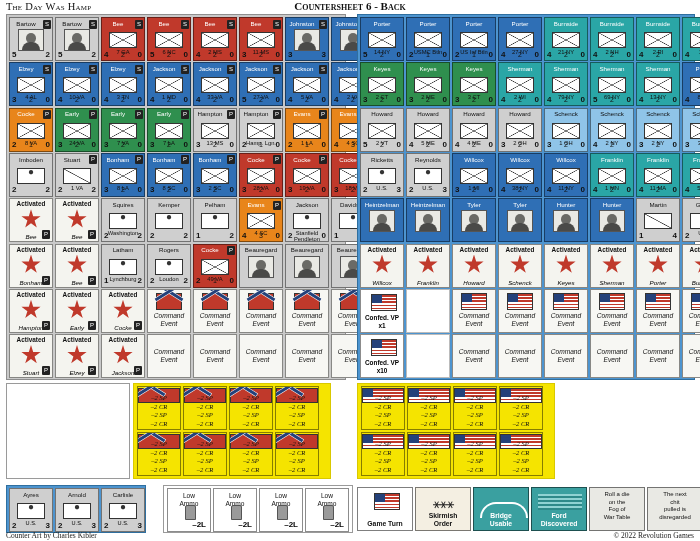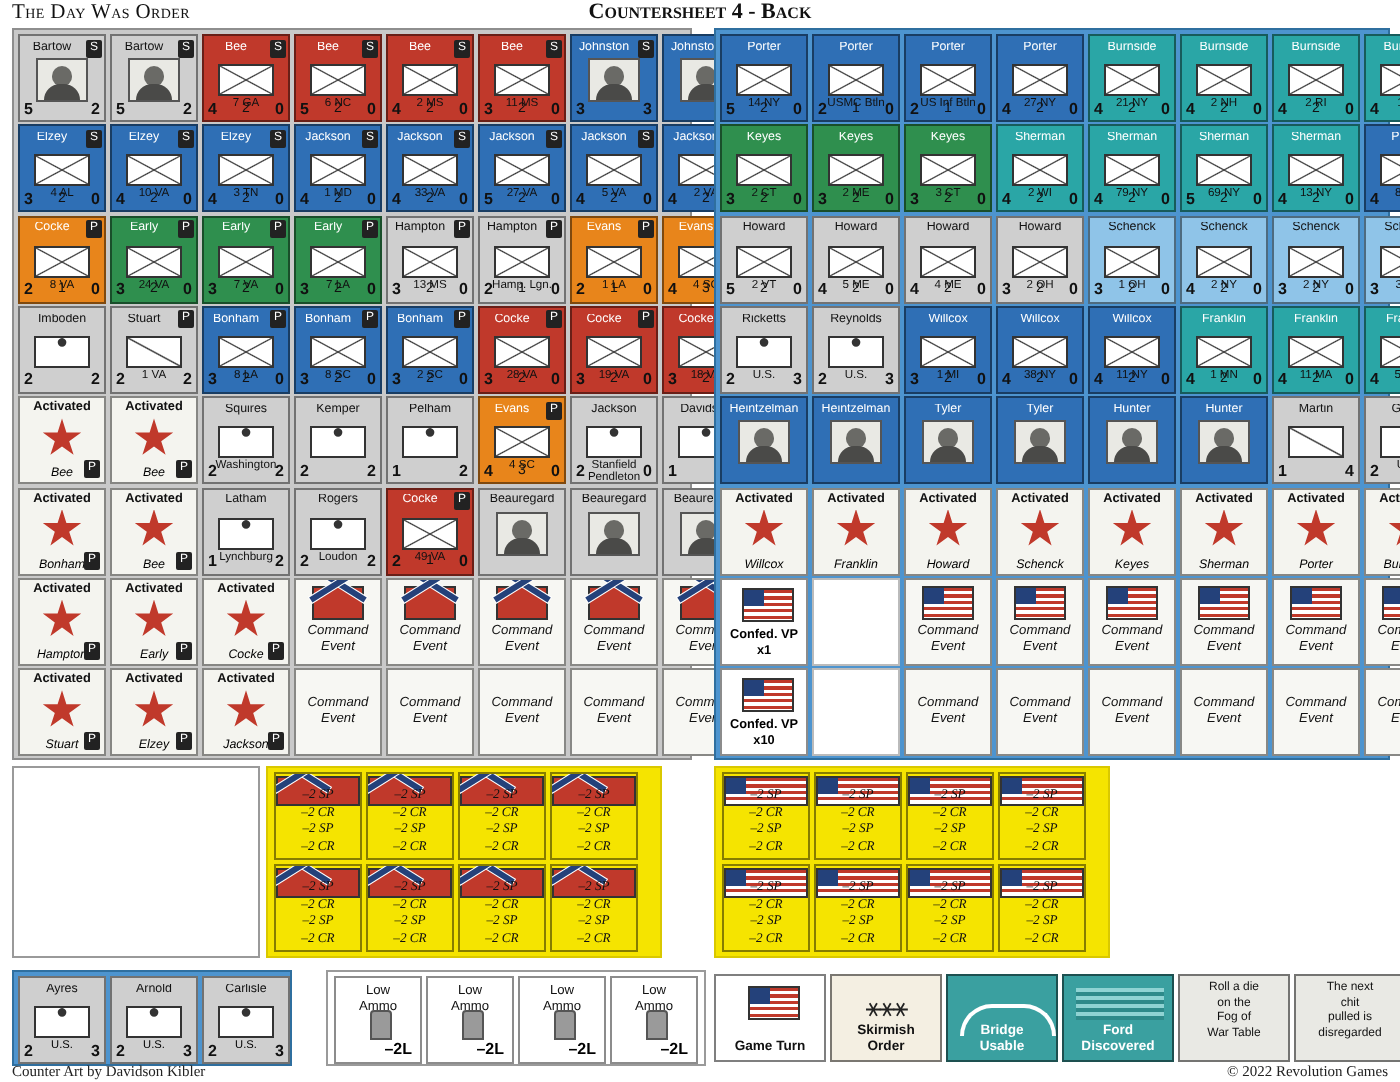--- a/index.html
+++ b/index.html
@@ -106,22 +106,22 @@
   .skirm .fig{position:absolute;left:0;right:0;top:8px;text-align:center;font-size:13px;letter-spacing:-1px;color:#222;}
 
   .subnames{position:absolute;left:0;right:0;top:11px;text-align:center;font-size:5.4px;line-height:6px;font-style:italic;color:#111;}
 </style>
 </head>
 <body>
 
 <div class="sheet">
 
   <div class="hdr">
-    <div class="hdr-left">The Day Was Order</div>
-    <div class="hdr-center">Countersheet 4 - Back</div>
+    <div class="hdr-left">The Day Was Hamp</div>
+    <div class="hdr-center">Countersheet 6 - Back</div>
   </div>
 
   <div class="panel grey" style="left:6px;top:14px;width:340px;height:366px;">
     <div id="cs-rows">
         <div class="row" style="left: 2px; top: 2px;">
           <div class="ctr" style="background:#cfcfcf">
             <div class="top">
               <div class="name" style="color:#111">Bartow</div>
               <div class="tag">S</div>
             </div>
@@ -1733,15 +1733,15 @@
           <div class="sp fog" style="background:#e9e9e4">
             <div class="t2">Roll a die<br>on the<br>Fog of<br>War Table</div>
           </div>
           <div class="sp nextchit">
             <div class="t2">The next<br>chit<br>pulled is<br>disregarded</div>
           </div>
         </div>
       </div>
   </div>
 
-  <div class="ftr-left">Counter Art by Davidson Kibler</div>
+  <div class="ftr-left">Counter Art by Charles Kibler</div>
   <div class="ftr-right">© 2022 Revolution Games</div>
 </div>
 
 </body></html>

